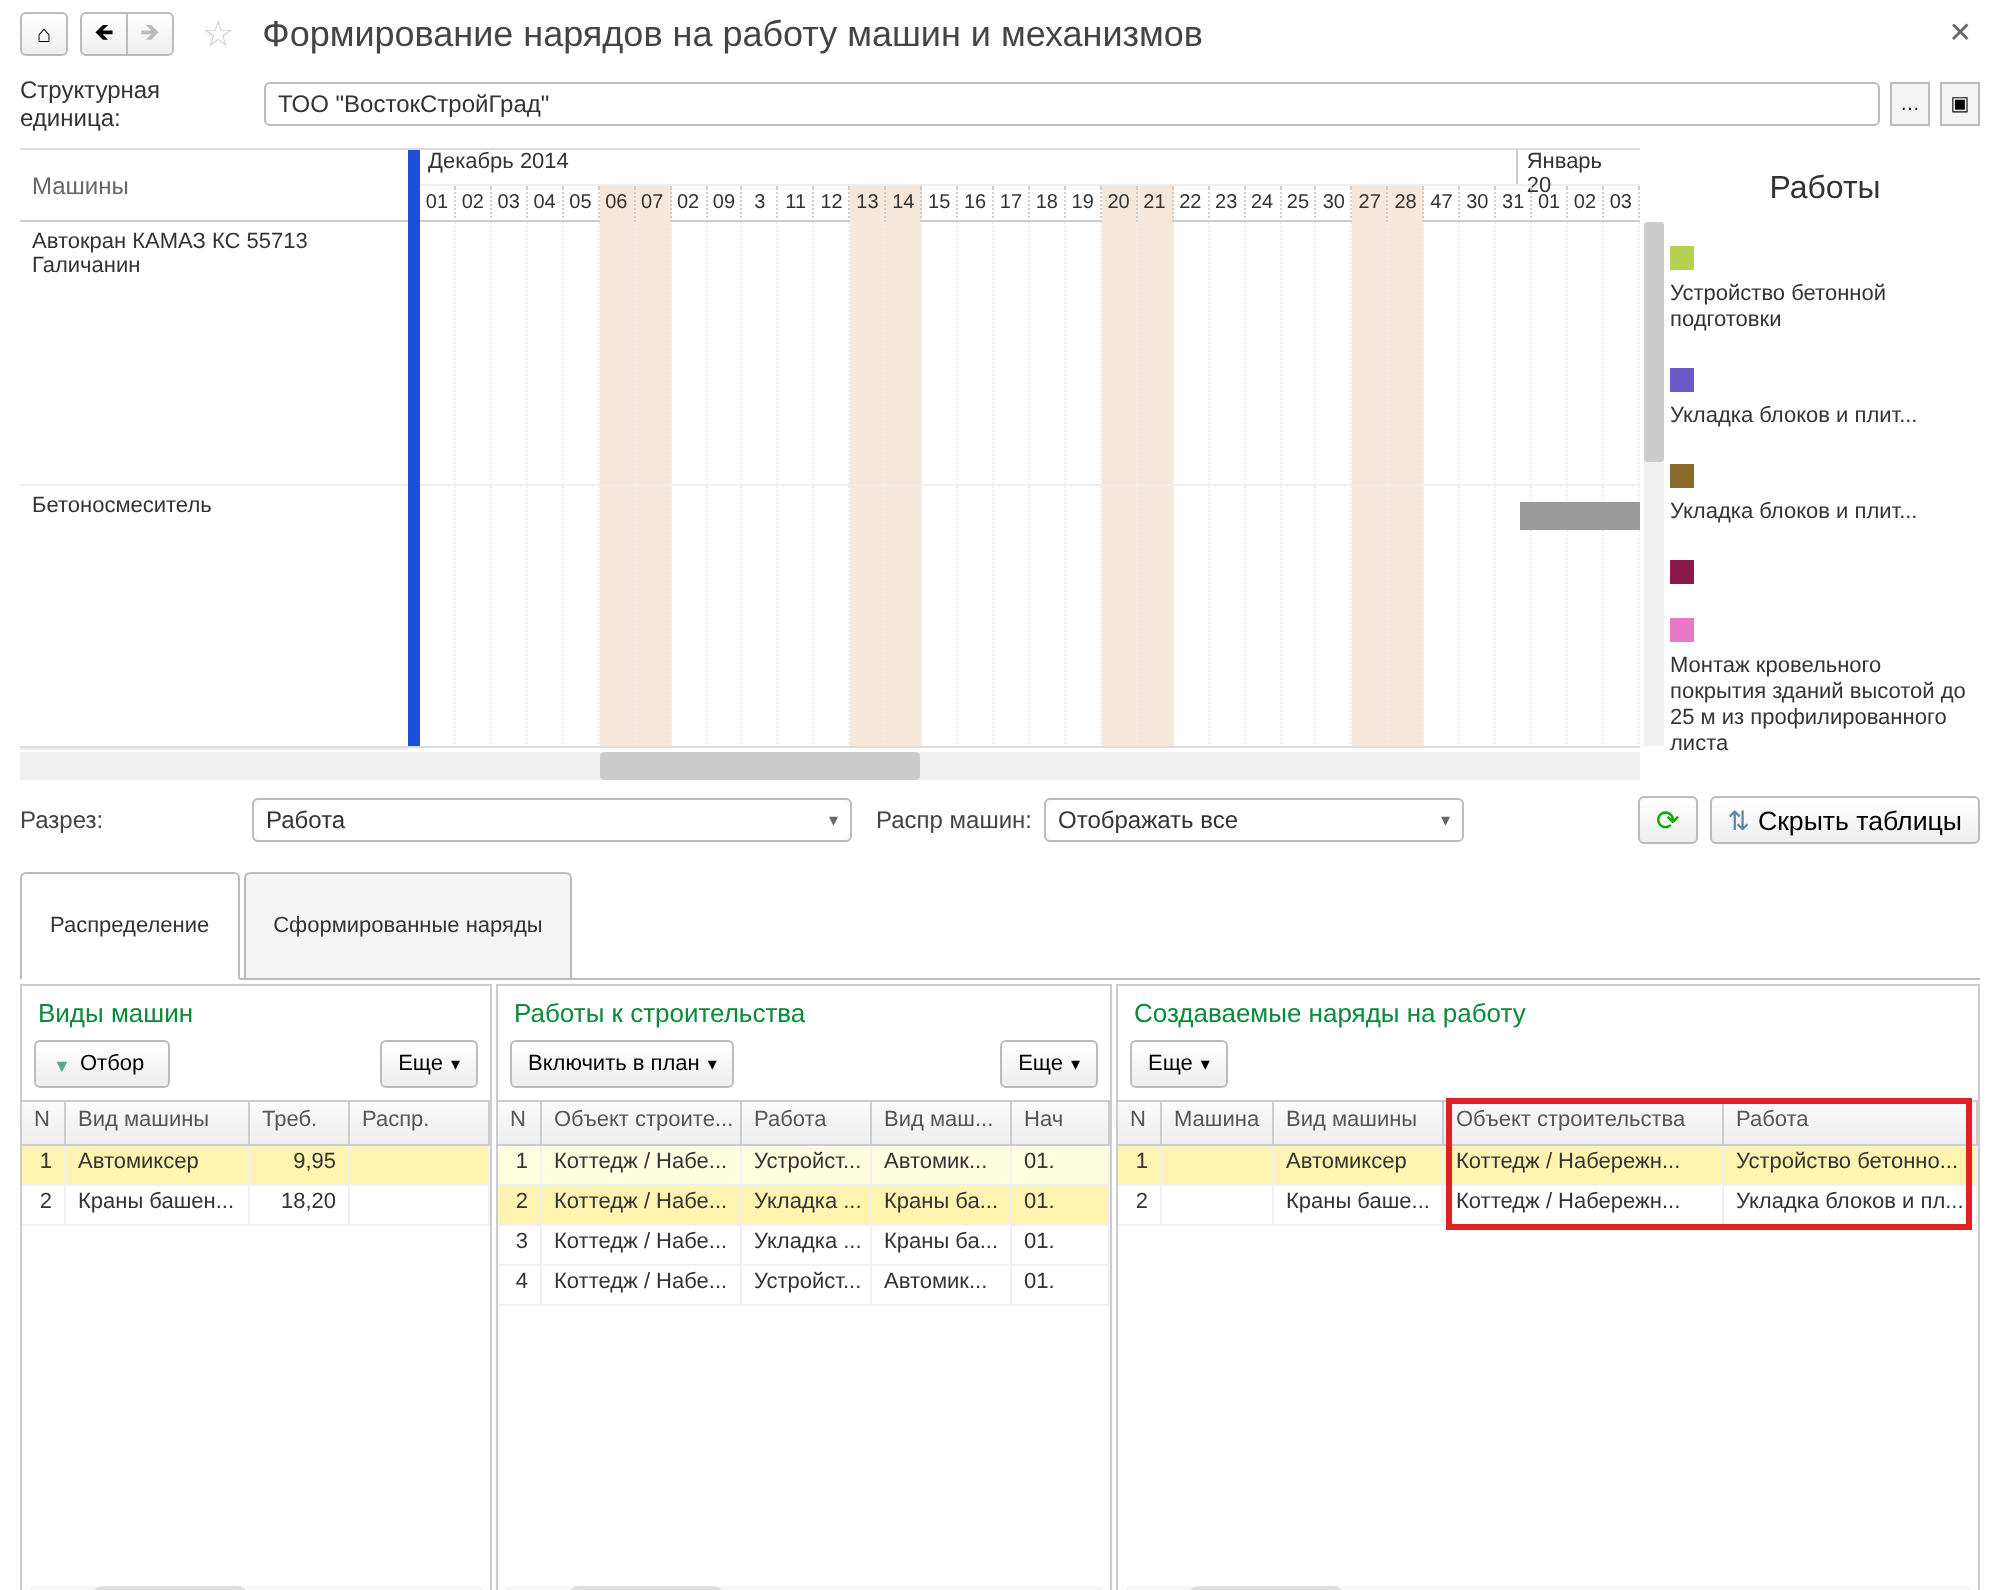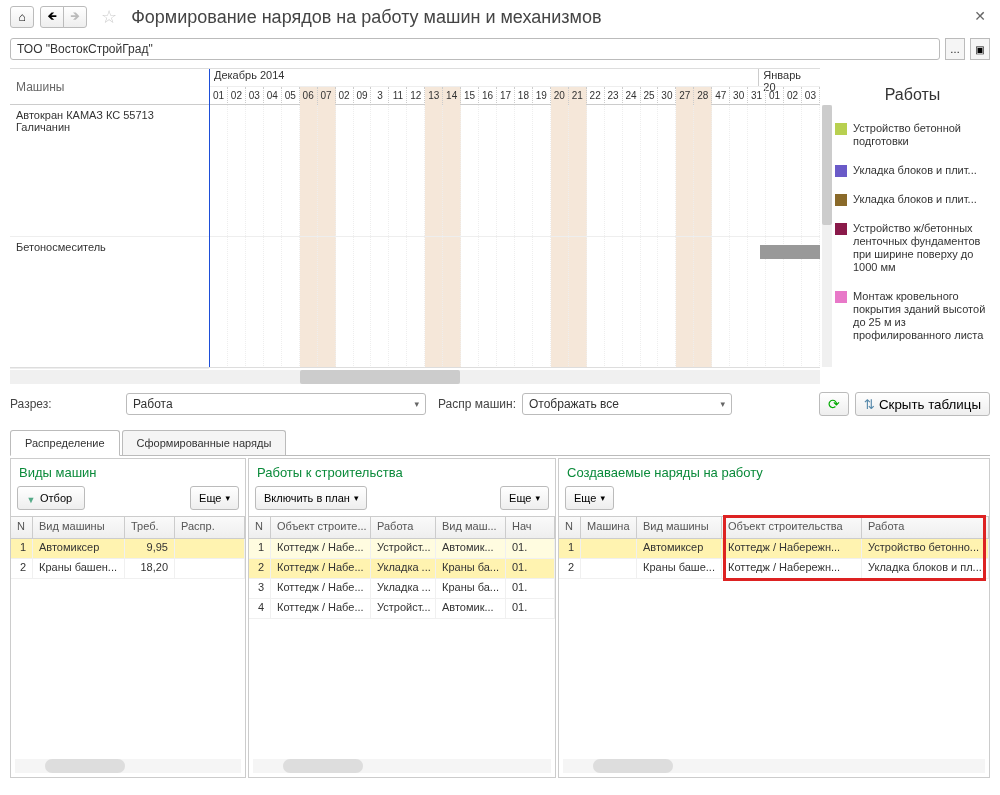--- a/index.html
+++ b/index.html
@@ -17,21 +17,21 @@
 .close-x { position: absolute; top: 8px; right: 14px; font-size: 14px; color: #666; cursor: pointer; }
 
 
 .form-row { display: flex; align-items: center; padding: 4px 10px 8px; gap: 6px; }
 .form-label { width: 116px; }
 .form-input { flex: 1; border: 1px solid #bbb; border-radius: 3px; height: 22px; padding: 0 6px; display: flex; align-items: center; background: #fff; }
 .inp-btn { width: 20px; height: 22px; border: 1px solid #bbb; background: #f5f5f5; margin-left: -1px; display: flex; align-items: center; justify-content: center; cursor: pointer; font-size: 10px; }
 
 
 .gantt-wrap { display: flex; border-top: 1px solid #ddd; border-bottom: 1px solid #ddd; margin: 0 10px; height: 300px; position: relative; }
-.gantt-left { width: 200px; border-right: 1px solid #1d4ed8; }
+.gantt-left { width: 200px; border-right: 6px solid #1d4ed8; }
 .gantt-left-hdr { height: 36px; border-bottom: 1px solid #ccc; padding: 4px 6px; display: flex; align-items: center; color: #666; }
 .gantt-row { height: 132px; border-bottom: 1px solid #eee; padding: 4px 6px; font-size: 11px; }
 .gantt-right { flex: 1; overflow: hidden; position: relative; }
 .gantt-hdr { height: 36px; border-bottom: 1px solid #ccc; display: flex; flex-direction: column; }
 .gantt-month { height: 18px; border-bottom: 1px solid #eee; padding: 0 4px; display: flex; font-size: 11px; }
 .gantt-month span:first-child { flex: 31; border-right: 1px solid #ccc; }
 .gantt-month span:last-child { flex: 3; padding-left: 4px; }
 .gantt-days { height: 18px; display: flex; }
 .gday { flex: 1; border-right: 1px dotted #ccc; text-align: center; font-size: 10px; line-height: 18px; }
 .gantt-body { height: 264px; position: relative; }
@@ -40,33 +40,33 @@
 .wkend { background: #f5e7d9; }
 .gbar { position: absolute; height: 14px; background: #999; right: 0; width: 60px; top: 8px; }
 .gantt-scroll { height: 14px; background: #f0f0f0; position: relative; margin: 2px 10px 0; }
 .gantt-thumb { position: absolute; height: 14px; background: #ccc; width: 160px; left: 290px; border-radius: 2px; }
 .gantt-vscroll { position: absolute; right: -12px; top: 36px; width: 10px; bottom: 0; background: #f0f0f0; }
 .gantt-vthumb { width: 10px; height: 120px; background: #ccc; border-radius: 2px; }
 
 
 .legend { position: absolute; right: 10px; top: 86px; width: 155px; }
 .legend-title { text-align: center; margin-bottom: 18px; font-size: 16px; }
-.legend-item { display: flex; align-items: flex-start; gap: 6px; margin-bottom: 16px; font-size: 11px; line-height: 13px; }
+.legend-item { display: flex; align-items: flex-start; gap: 6px; margin-bottom: 16px; font-size: 11px; line-height: 13px; flex-direction: column; }
 .legend-sw { width: 12px; height: 12px; flex-shrink: 0; margin-top: 1px; }
 
 
 .filter-row { display: flex; align-items: center; padding: 8px 10px 4px; gap: 6px; }
 .filter-row .fl-label { color: #444; }
 .fl-combo { border: 1px solid #bbb; border-radius: 3px; height: 22px; display: flex; align-items: center; padding: 0 6px; background: #fff; position: relative; }
 .fl-combo::after { content: '▾'; position: absolute; right: 6px; font-size: 9px; color: #666; }
 .fl-btn { border: 1px solid #bbb; border-radius: 3px; height: 24px; padding: 0 8px; display: flex; align-items: center; gap: 4px; background: linear-gradient(#fff,#eee); cursor: pointer; }
 
 
 .tabs { display: flex; border-bottom: 1px solid #bbb; margin: 10px 10px 0; }
-.tab { padding: 6px 14px; border: 1px solid #bbb; border-bottom: none; margin-right: 2px; background: #f5f5f5; border-radius: 3px 3px 0 0; cursor: pointer; font-size: 11px; }
+.tab { padding: 20px 14px; border: 1px solid #bbb; border-bottom: none; margin-right: 2px; background: #f5f5f5; border-radius: 3px 3px 0 0; cursor: pointer; font-size: 11px; }
 .tab.active { background: #fff; border-bottom: 1px solid #fff; margin-bottom: -1px; }
 
 
 .panels { display: flex; padding: 2px 10px 0; gap: 2px; }
 .panel { border: 1px solid #ccc; display: flex; flex-direction: column; height: 320px; }
 .panel:nth-child(1) { width: 236px; }
 .panel:nth-child(2) { width: 308px; }
 .panel:nth-child(3) { flex: 1; }
 .panel-title { color: #0a8a3a; font-size: 13px; padding: 6px 8px; }
 .panel-toolbar { display: flex; justify-content: space-between; padding: 0 6px 6px; gap: 4px; }
@@ -104,20 +104,21 @@
   <div class="tb-group">
     <button class="tb-btn">🡸</button>
     <button class="tb-btn" style="color:#bbb">🡺</button>
   </div>
   <span class="star">☆</span>
   <span class="title">Формирование нарядов на работу машин и механизмов</span>
 </div>
 <span class="close-x">✕</span>
 
 <div class="form-row">
+  <span class="form-label">Структурная единица:</span>
   <div class="form-input">
       <span>ТОО "ВостокСтройГрад"</span>
     </div>
   <button class="inp-btn">…</button>
   <button class="inp-btn">▣</button>
 </div>
 
 <div style="position:relative; margin-right:170px;">
 <div class="gantt-wrap">
   <div class="gantt-left">
@@ -263,21 +264,20 @@
       <div class="legend-item">
         <span class="legend-sw" style="background:#6a5ac8"></span>
         <span>Укладка блоков и плит...</span>
       </div>
       <div class="legend-item">
         <span class="legend-sw" style="background:#8a6a2a"></span>
         <span>Укладка блоков и плит...</span>
       </div>
       <div class="legend-item">
         <span class="legend-sw" style="background:#8a1a4a"></span>
-        <span>Устройство ж/бетонных ленточных фундаментов при ширине поверху до 1000 мм</span>
       </div>
       <div class="legend-item">
         <span class="legend-sw" style="background:#e878c8"></span>
         <span>Монтаж кровельного покрытия зданий высотой до 25 м из профилированного листа</span>
       </div>
     </div>
 </div>
 
 <div class="filter-row">
   <span class="fl-label" style="width:110px">Разрез:</span>

